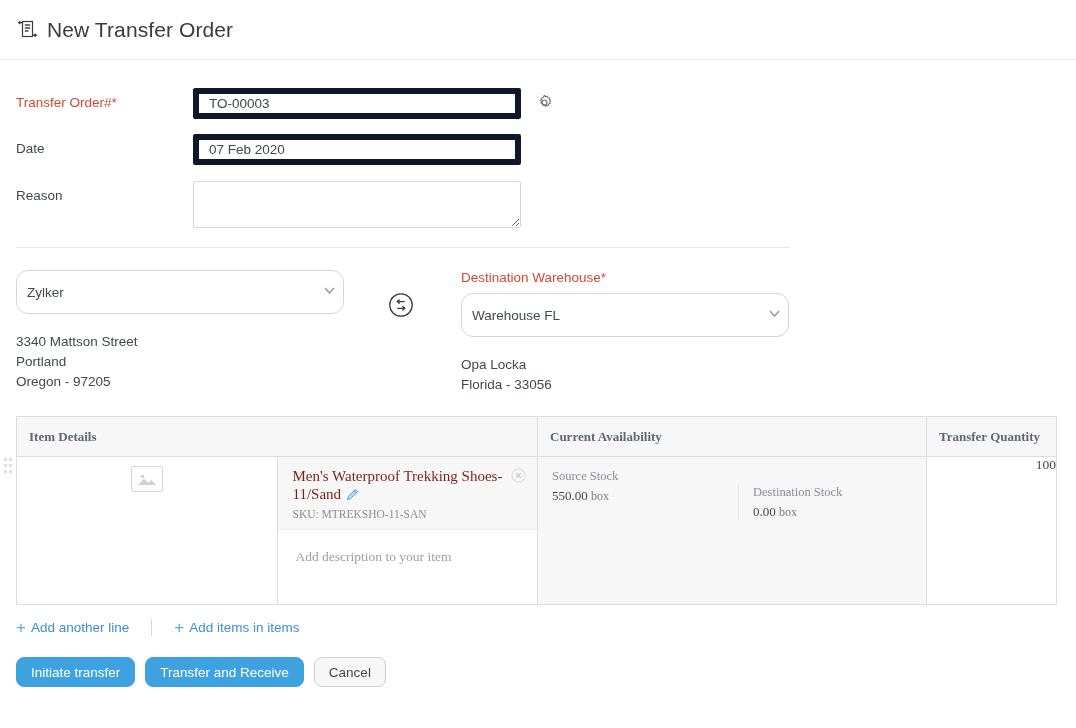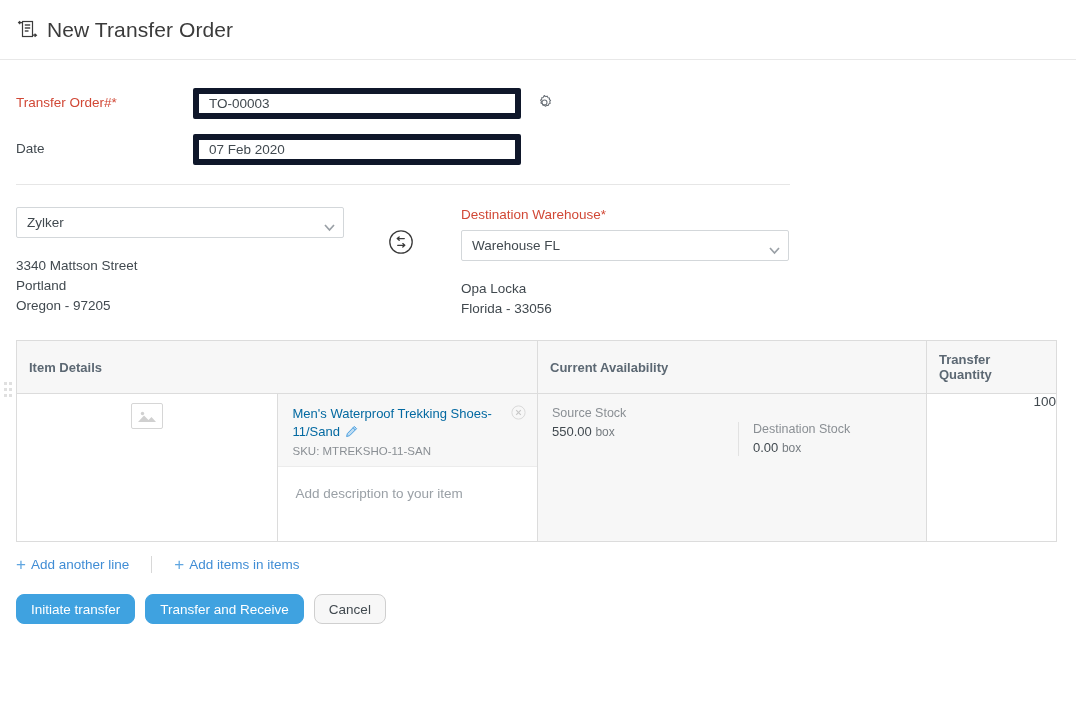--- a/index.html
+++ b/index.html
@@ -97,23 +97,23 @@
   .wh-col { width: 328px; }
   .wh-col.dest { margin-left: 117px; }
   .wh-title {
     font-size: 13.5px;
     color: #d14836;
     margin-bottom: 8px;
   }
   .select-wrap { position: relative; width: 328px; }
   .select-box {
     width: 328px;
-    height: 31px;
+    height: 44px;
     border: 1px solid #d3d7da;
-    border-radius: 2px;
+    border-radius: 12px;
     background: #fff;
     font-size: 13.5px;
     color: #41494f;
     padding: 0 26px 0 10px;
     display: flex;
     align-items: center;
     cursor: pointer;
   }
   .chev {
     position: absolute;
@@ -151,20 +151,21 @@
   }
   .drag-handle i {
     width: 3px; height: 3px;
     background: #e0e0e0;
     display: block;
   }
   table.items {
     width: 1040px;
     border-collapse: collapse;
     table-layout: fixed;
+    font-family: Liberation Serif, serif;
   }
   table.items th {
     background: #f7f7f7;
     border: 1px solid #dcdcdc;
     font-size: 13px;
     font-weight: bold;
     color: #5c6873;
     text-align: left;
     padding: 11px 12px;
     height: 40px;
@@ -193,22 +194,22 @@
     display: flex; align-items: center; justify-content: center;
   }
   .item-main { position: relative; }
   .item-head {
     background: #f7f7f7;
     padding: 10px 12px 9px 15px;
     border-bottom: 1px solid #ececec;
     min-height: 47px;
   }
   .item-name {
-    font-size: 13px;
-    color: #0369a1;
+    font-size: 15px;
+    color: #7f1d1d;
     display: inline;
   }
   .pencil {
     display: inline-block;
     vertical-align: -2px;
     margin-left: 5px;
     cursor: pointer;
   }
   .item-sku {
     font-size: 11.5px;
@@ -340,20 +341,24 @@
         <circle cx="8.5" cy="8.5" r="2.5" fill="none" stroke="#6b7178" stroke-width="1.05"></circle>
       </svg>
     </span>
   </div>
 
   <div class="form-row" style="margin-bottom:16px;">
     <div class="form-label">Date</div>
     <input class="text-input" type="text" value="07 Feb 2020" style="">
   </div>
 
+  <div class="form-row">
+    <div class="form-label">Reason</div>
+    <textarea class="textarea-input" placeholder="" style=""></textarea>
+  </div>
 
 </div>
 
 <div class="divider"></div>
 
 <div class="wh-area">
 
   <div class="wh-col src">
     <div class="select-wrap">
       <div class="select-box">

